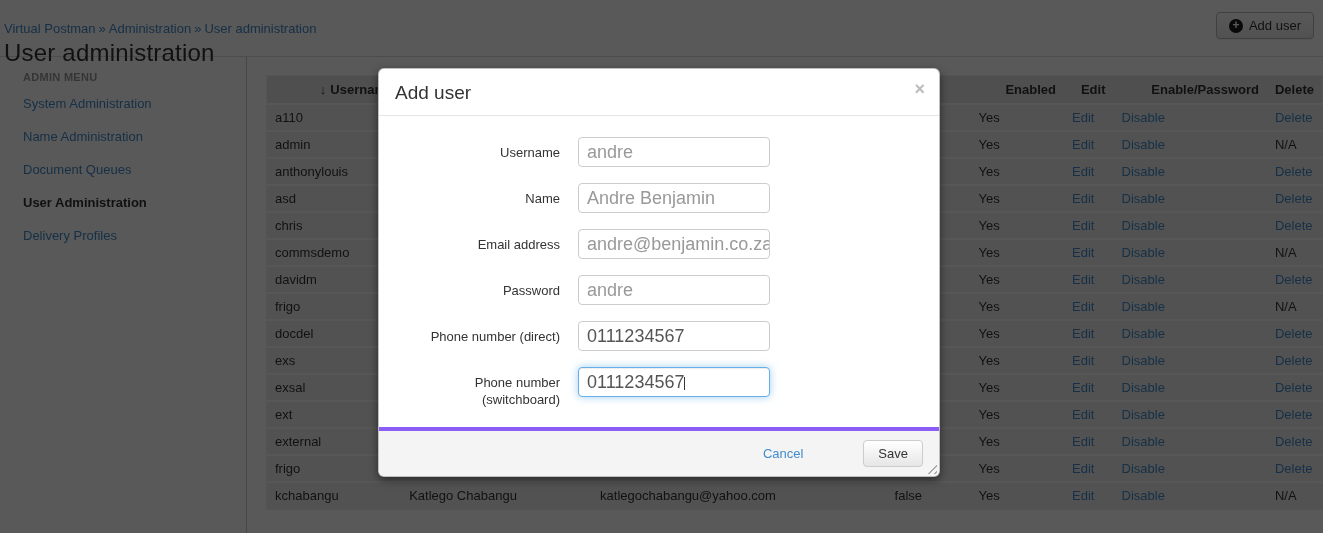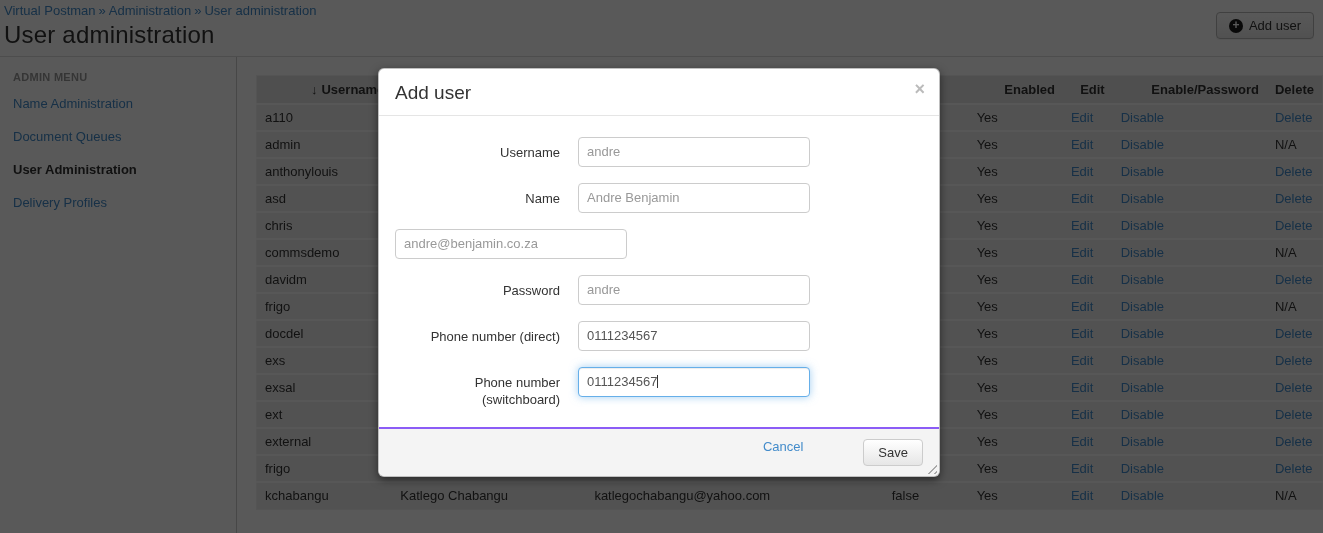--- a/index.html
+++ b/index.html
@@ -4,41 +4,41 @@
 <style>
   * { margin:0; padding:0; box-sizing:border-box; }
   html,body { width:1323px; height:533px; }
   body {
     font-family:"Liberation Sans","DejaVu Sans",sans-serif;
     font-size:13px; color:#333; background:#fff;
     position:relative; overflow:hidden;
   }
 
   
-  .topbar { height:57px; border-bottom:1px solid #ddd; padding:3px 0 0 4px; position:relative; }
+  .topbar { height:57px; border-bottom:1px solid #ddd; padding:21px 0 0 4px; position:relative; }
   .breadcrumb { font-size:13px; color:#428bca; }
   .breadcrumb a { color:#428bca; text-decoration:none; cursor:pointer; }
   .breadcrumb .sep { color:#428bca; padding:0 3px; }
   .page-title { font-size:24px; font-weight:400; color:#333; margin-top:3px; letter-spacing:.2px; }
   .add-user-btn {
     position:absolute; top:12px; right:9px;
     display:flex; align-items:center; gap:6px;
     padding:5px 12px; font-size:13px; color:#333;
     background:linear-gradient(#fefefe,#e8e8e8);
     border:1px solid #b7b7b7; border-radius:4px; cursor:pointer;
     box-shadow:0 1px 1px rgba(0,0,0,.06);
   }
   .plus-icon {
     width:14px; height:14px; background:#1a1a1a; border-radius:50%;
     color:#fff; font-size:12px; line-height:13px; text-align:center; font-weight:bold;
   }
 
   
   .content { display:flex; height:476px; }
-  .sidebar { width:237px; border-right:1px solid #ccc; padding-top:14px; }
+  .sidebar { width:237px; border-right:1px solid #ccc; padding-top:14px;margin-left:10px; }
   .sidebar-heading { font-size:11px; font-weight:bold; color:#999; padding:0 0 4px 13px; letter-spacing:.3px; }
   .sidebar-item { display:block; height:33px; line-height:33px; padding-left:13px; color:#428bca; cursor:pointer; }
   .sidebar-item.active { color:#333; font-weight:bold; }
 
   .main { flex:1; padding:18px 0 0 19px; }
   table { border-collapse:collapse; width:100%; font-size:13px; border:1px solid #f0f0f0; }
   thead th { background:#e3e3e3; font-weight:bold; text-align:right; padding:6px 8px; color:#333; }
   tbody td { background:#ececec; padding:5px 8px; border-top:2px solid #fafafa; color:#333; height:27px; }
   td.link { color:#428bca; cursor:pointer; }
   td.link.plain { color:#333; cursor:default; }
@@ -52,31 +52,31 @@
     border:1px solid rgba(0,0,0,.25); box-shadow:0 3px 9px rgba(0,0,0,.5);
     display:flex; flex-direction:column;
   }
   .modal-header { padding:13px 16px 11px; border-bottom:1px solid #e5e5e5; position:relative; }
   .modal-title { font-size:19px; color:#333; }
   .modal-close { position:absolute; right:14px; top:11px; font-size:18px; font-weight:bold; color:#bbb; cursor:pointer; line-height:1; }
   .modal-body { padding:21px 16px 0; flex:1; }
   .form-row { display:flex; align-items:flex-start; margin-bottom:16px; }
   .flabel { flex:0 0 165px; text-align:right; padding-top:7px; margin-right:18px; color:#333; line-height:17px; }
   .finput {
-    width:232px; height:30px; border:1px solid #ccc; border-radius:4px;
-    padding:0 8px; line-height:28px; font-size:13px; color:#555;
+    width:192px; height:30px; border:1px solid #ccc; border-radius:4px;
+    padding:0 8px; line-height:28px; font-size:18px; color:#555;
     background:#fff; overflow:hidden; white-space:nowrap; cursor:text;
   }
   .finput.muted { color:#999; }
   .finput.focused { border-color:#66afe9; box-shadow:inset 0 1px 1px rgba(0,0,0,.075), 0 0 8px rgba(102,175,233,.6); }
   .caret { display:none; width:1px; height:13px; background:#333; vertical-align:-2px; }
   .finput.focused .caret { display:inline-block; }
   .modal-footer {
-    padding:10px 16px; border-top:2px solid #8b5cf6; background:#f4f4f4;
-    border-radius:0 0 6px 6px; display:flex; justify-content:flex-end; gap:18px;
+    padding:10px 16px; border-top:4px solid #8b5cf6; background:#f4f4f4;
+    border-radius:0 0 6px 6px; display:flex; justify-content:flex-end; align-items:center; gap:18px;
     position:relative; height:49px;
   }
   .cancel-link { color:#428bca; cursor:pointer; }
   .save-btn {
     padding:5px 14px; font-size:13px; color:#333;
     background:linear-gradient(#fff,#e6e6e6); border:1px solid #ccc; border-radius:4px; cursor:pointer;margin-left:42px;
   }
   .resize-grip {
     position:absolute; right:2px; bottom:2px; width:13px; height:13px; cursor:se-resize;
     background:repeating-linear-gradient(135deg,#aaa 0 1px,transparent 1px 4px);
@@ -94,20 +94,21 @@
   <button class="add-user-btn">
     <span class="plus-icon">+</span>
     <span>Add user</span>
   </button>
 </div>
 
 <div class="content">
   <div class="sidebar">
     <div class="sidebar-heading">ADMIN MENU</div>
     <nav>
+        <a class="sidebar-item">System Administration</a>
         <a class="sidebar-item">Name Administration</a>
         <a class="sidebar-item">Document Queues</a>
         <a class="sidebar-item active">User Administration</a>
         <a class="sidebar-item">Delivery Profiles</a>
       </nav>
   </div>
 
   <div class="main">
     <table>
       <colgroup>
@@ -298,20 +299,21 @@
   <div class="modal-body">
       <div class="form-row">
     <label class="flabel">Username</label>
     <div class="finput muted"><span class="fvalue">andre</span></div>
   </div>
       <div class="form-row">
     <label class="flabel">Name</label>
     <div class="finput muted"><span class="fvalue">Andre Benjamin</span></div>
   </div>
       <div class="form-row">
+    <label class="flabel">Email address</label>
     <div class="finput muted"><span class="fvalue">andre@benjamin.co.za</span></div>
   </div>
       <div class="form-row">
     <label class="flabel">Password</label>
     <div class="finput muted"><span class="fvalue">andre</span></div>
   </div>
       <div class="form-row">
     <label class="flabel">Phone number (direct)</label>
     <div class="finput"><span class="fvalue">0111234567</span></div>
   </div>

